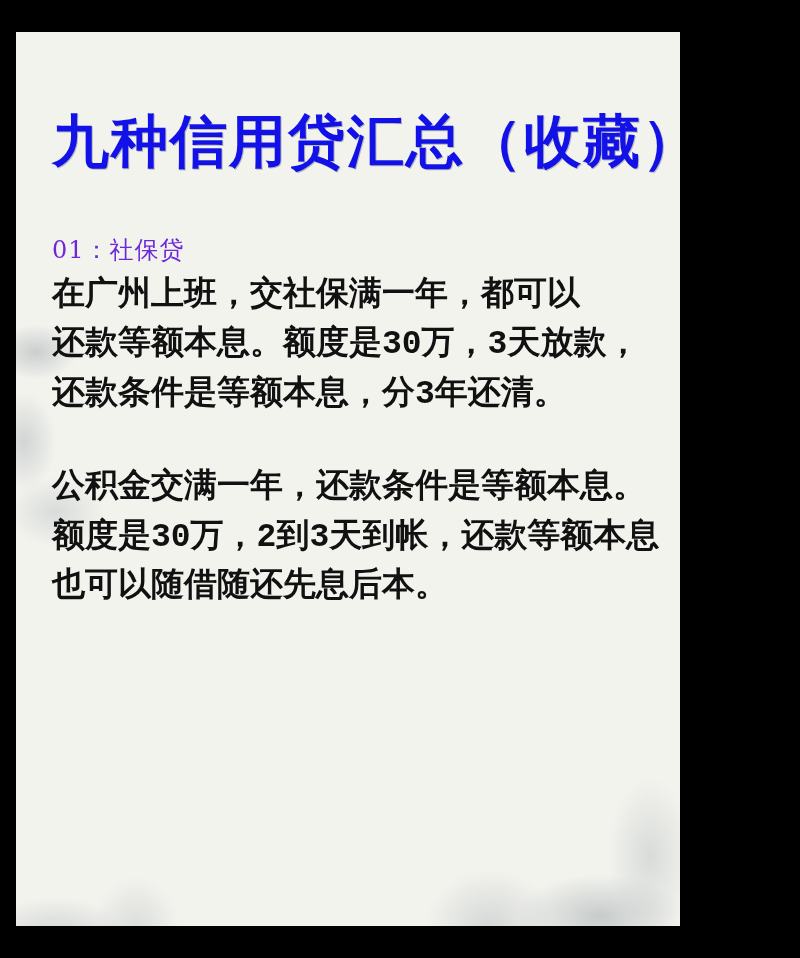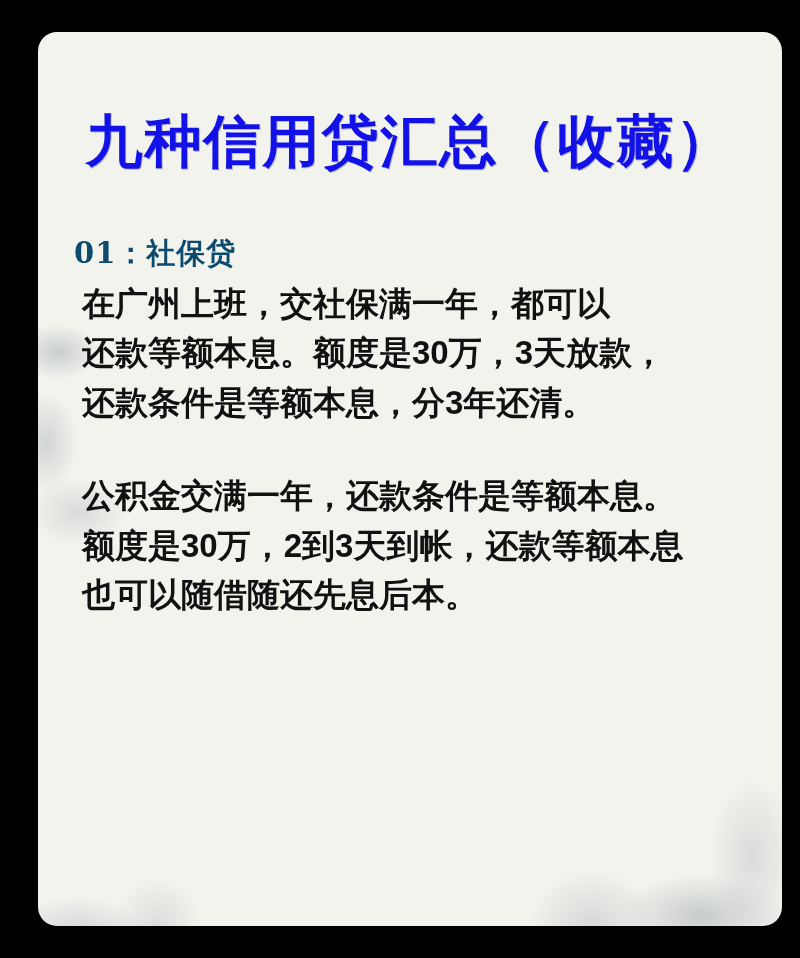--- a/index.html
+++ b/index.html
@@ -8,27 +8,26 @@
   }
   body {
     width: 800px;
     height: 958px;
     background: #000000;
     font-family: "DejaVu Sans", "Liberation Sans", sans-serif;
     overflow: hidden;
   }
   .poster {
     position: absolute;
-    left: 38px;
+    left: 16px;
     top: 32px;
-    width: 744px;
+    width: 664px;
     height: 894px;
     background: #f3f3ee;
     overflow: hidden;
-    border-radius: 19px;
   }
   
   .ink {
     position: absolute;
     pointer-events: none;
     opacity: 0.30;
   }
   .ink-left {
     left: -10px;
     top: 280px;
@@ -77,34 +76,34 @@
     text-shadow: 1px 1px 0 rgba(0,0,40,0.25);
   }
   .section {
     margin-top: 44px;
   }
   .section:first-of-type {
     margin-top: 62px;
   }
   .sec-head {
     font-family: "DejaVu Serif", "Liberation Serif", serif;
-    font-weight: bold;
-    font-size: 29px;
-    color: #0c4a6e;
+    font-weight: normal;
+    font-size: 24px;
+    color: #6d28d9;
     letter-spacing: 1px;
     line-height: 1.25;
     margin: 0 0 6px 0;
   }
   .sec-body {
-    font-family: Liberation Sans, sans-serif;
+    font-family: Liberation Mono, monospace;
     font-weight: bold;
     font-size: 33px;
     color: #111111;
     line-height: 1.50;
-    margin: 8px;
+    margin: 0;
     letter-spacing: 0px;
   }
   .sec-body .line {
     display: block;
     white-space: nowrap;
   }
 </style>
 </head>
 <body>
 

